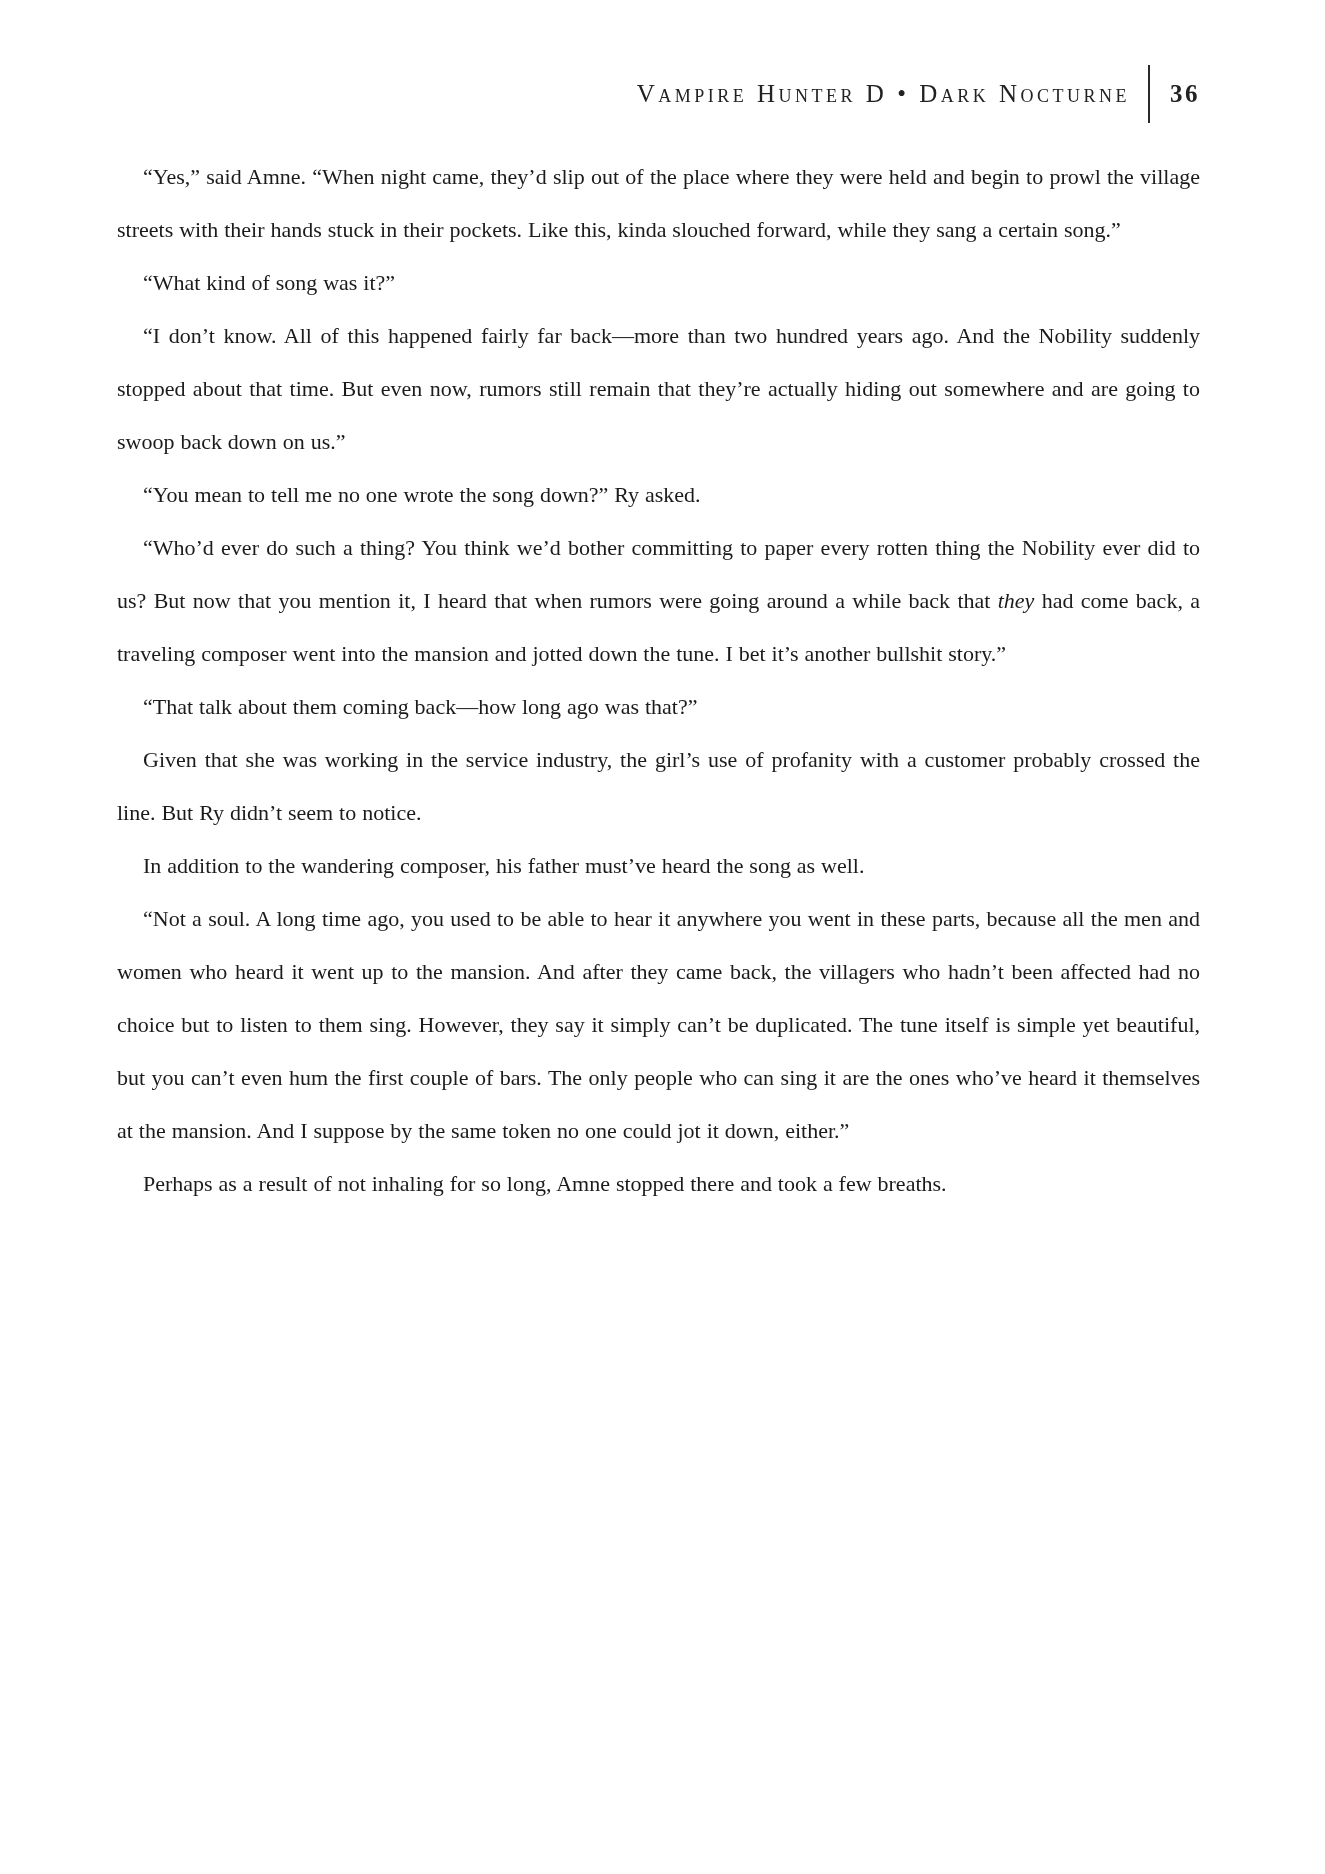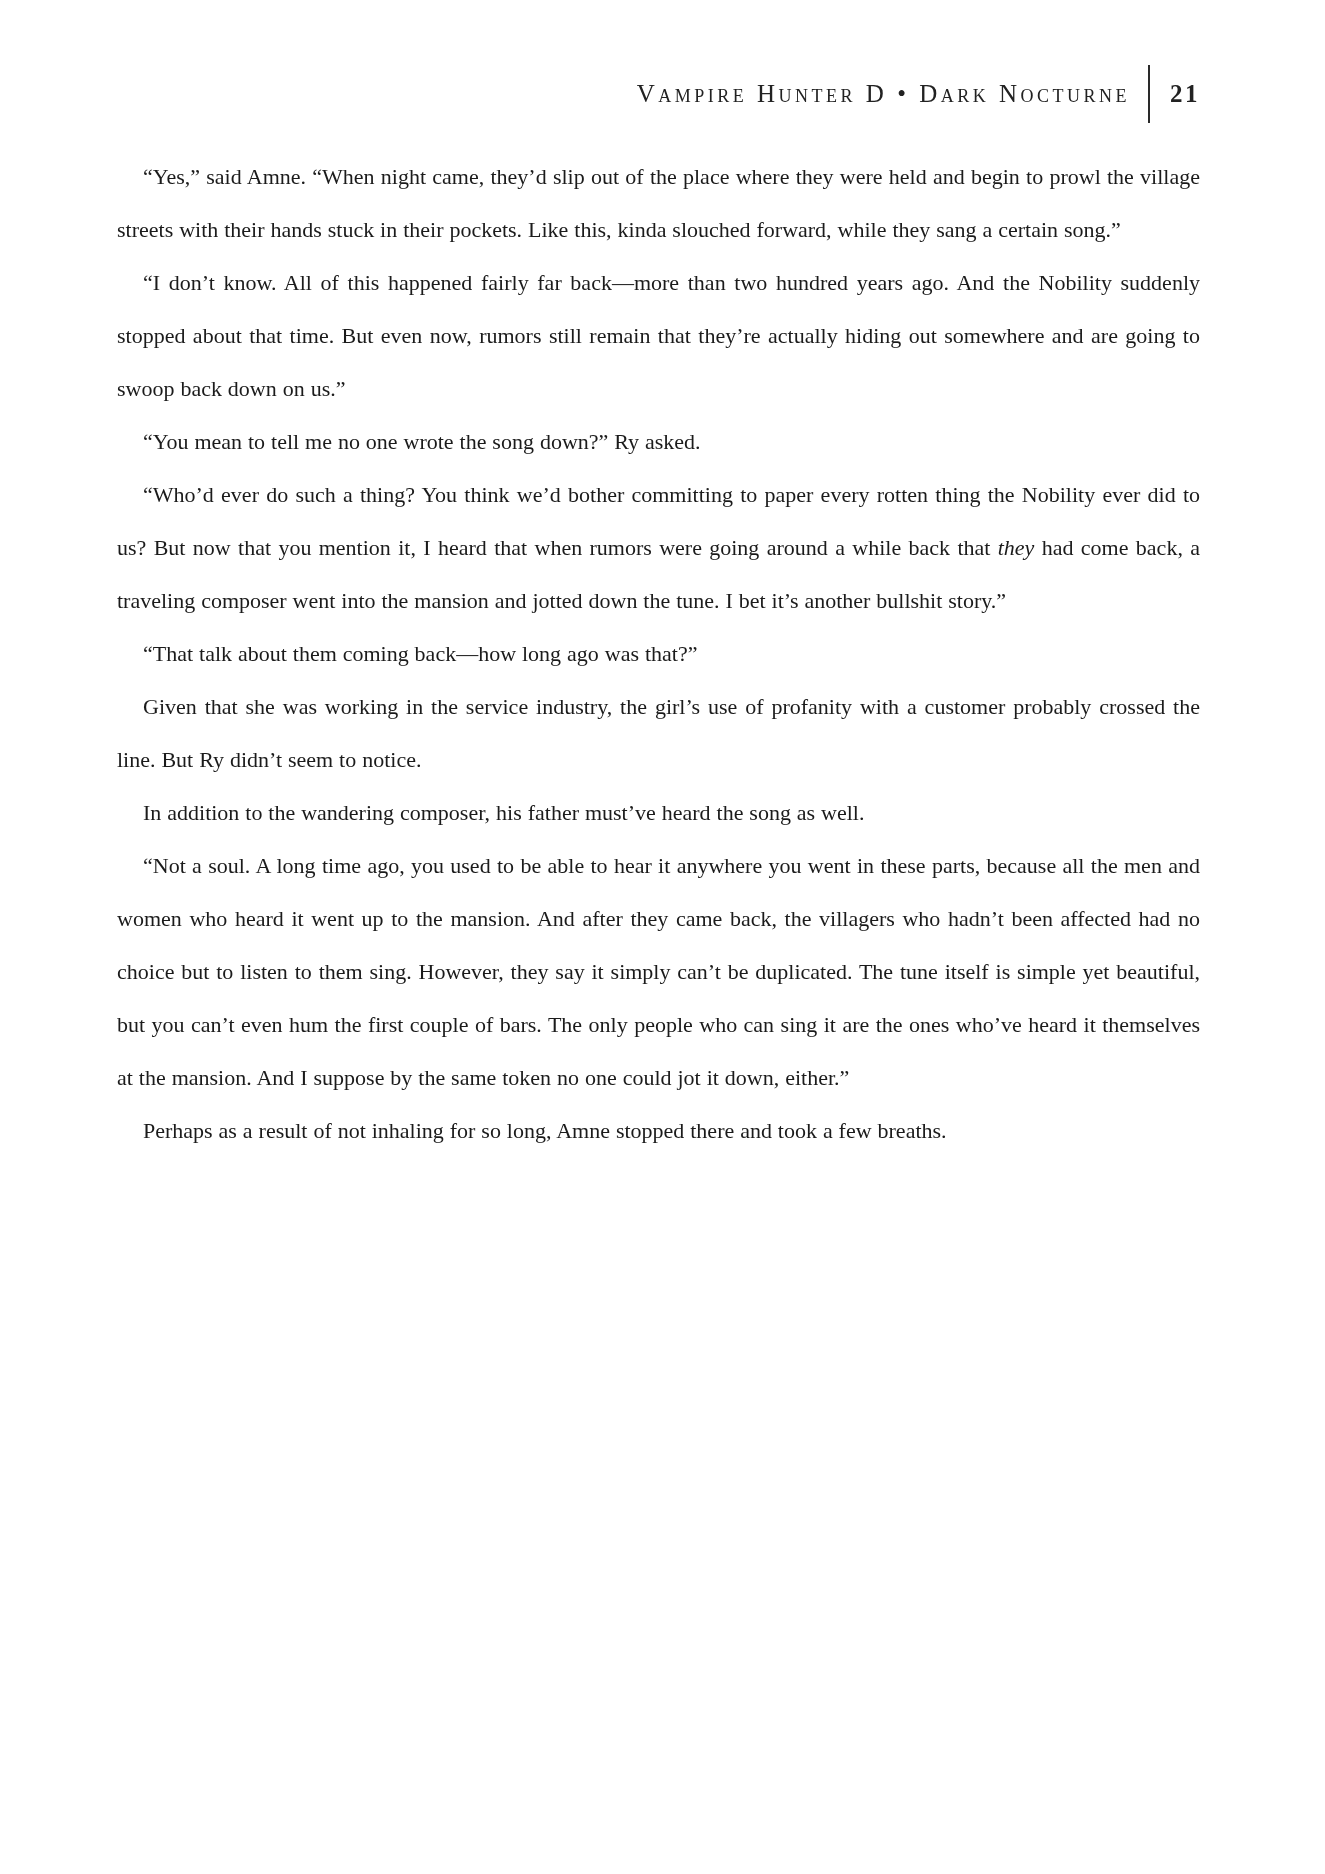--- a/index.html
+++ b/index.html
@@ -67,25 +67,26 @@
   }
 </style>
 </head>
 <body>
 
 <div class="page">
 
   <header class="running-head">
     <span class="running-title">Vampire Hunter D • Dark Nocturne</span>
     <span class="header-rule"></span>
-    <span class="folio">21</span>
+    <span class="folio">36</span>
   </header>
 
   <main class="text-block">
     <p>“Yes,” said Amne. “When night came, they’d slip out of the place where they were held and begin to prowl the village streets with their hands stuck in their pockets. Like this, kinda slouched forward, while they sang a certain song.”</p>
+    <p>“What kind of song was it?”</p>
     <p>“I don’t know. All of this happened fairly far back—more than two hundred years ago. And the Nobility suddenly stopped about that time. But even now, rumors still remain that they’re actually hiding out somewhere and are going to swoop back down on us.”</p>
     <p>“You mean to tell me no one wrote the song down?” Ry asked.</p>
     <p><span>“Who’d ever do such a thing? You think we’d bother committing to paper every rotten thing the Nobility ever did to us? But now that you mention it, I heard that when rumors were going around a while back that </span><em>they</em><span> had come back, a traveling composer went into the mansion and jotted down the tune. I bet it’s another bullshit story.”</span></p>
     <p>“That talk about them coming back—how long ago was that?”</p>
     <p>Given that she was working in the service industry, the girl’s use of profanity with a customer probably crossed the line. But Ry didn’t seem to notice.</p>
     <p>In addition to the wandering composer, his father must’ve heard the song as well.</p>
     <p>“Not a soul. A long time ago, you used to be able to hear it anywhere you went in these parts, because all the men and women who heard it went up to the mansion. And after they came back, the villagers who hadn’t been affected had no choice but to listen to them sing. However, they say it simply can’t be duplicated. The tune itself is simple yet beautiful, but you can’t even hum the first couple of bars. The only people who can sing it are the ones who’ve heard it themselves at the mansion. And I suppose by the same token no one could jot it down, either.”</p>
     <p>Perhaps as a result of not inhaling for so long, Amne stopped there and took a few breaths.</p>
   </main>
 

